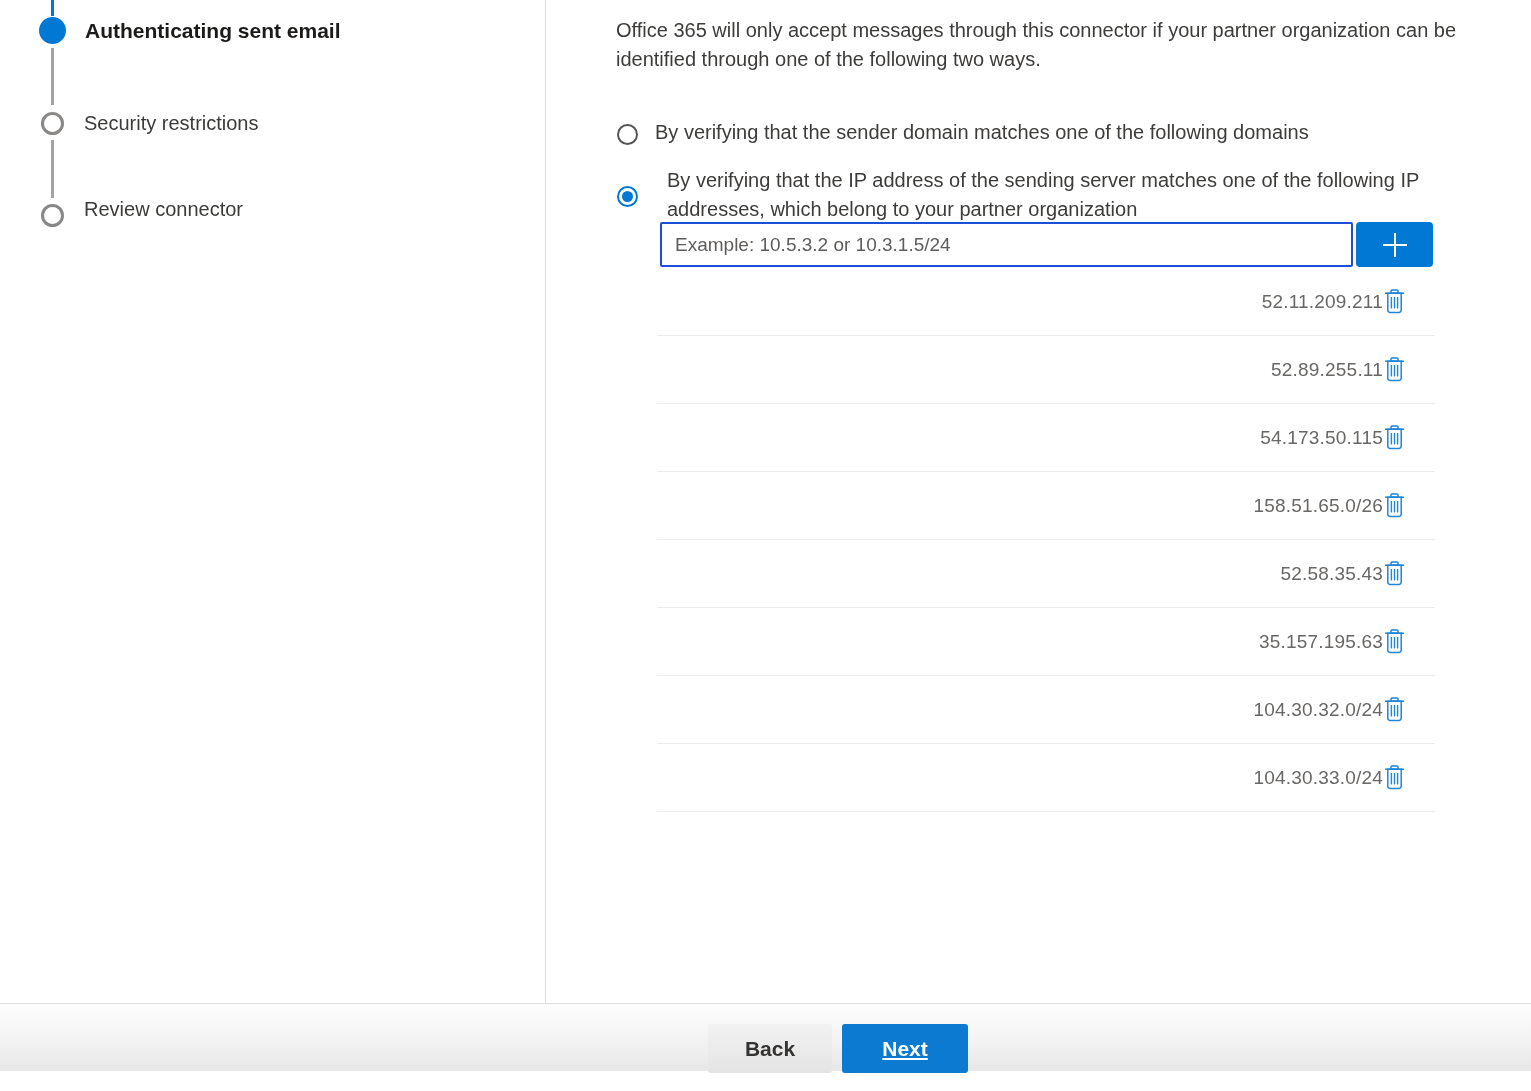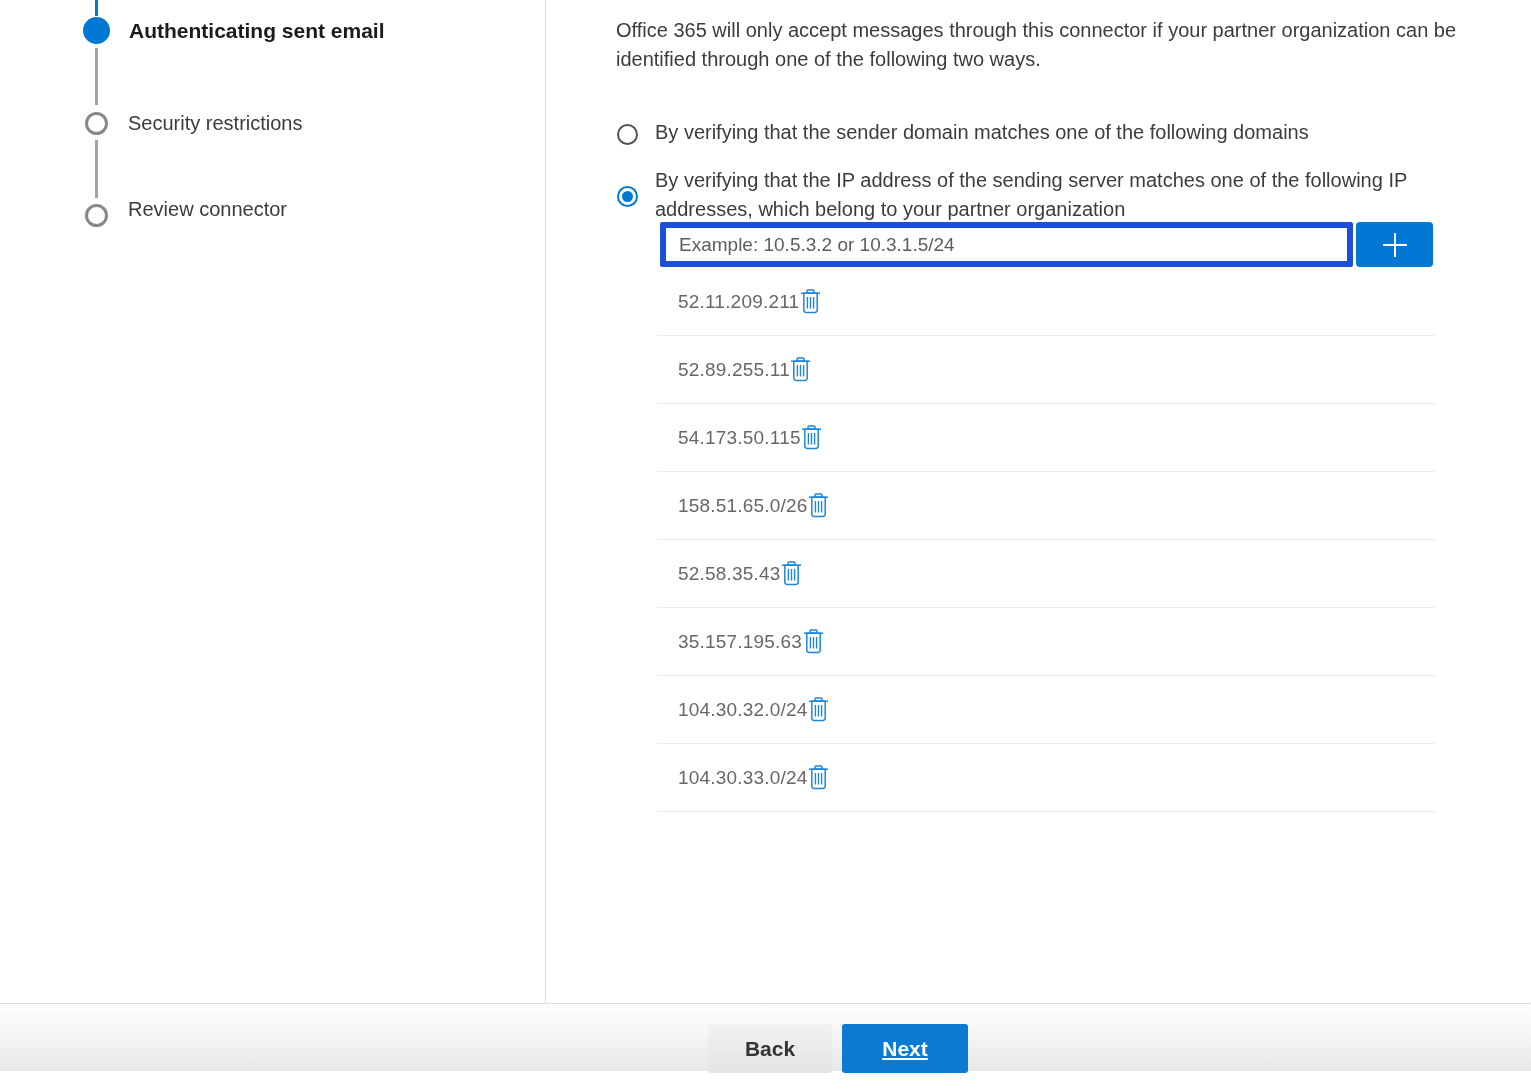--- a/index.html
+++ b/index.html
@@ -21,21 +21,21 @@
     background: #fff;
   }
   .v-divider {
     position: absolute;
     left: 545px; top: 0;
     width: 1px; height: 1003px;
     background: #dcdcdc;
   }
 
   
-  .sidebar { position: absolute; left: 0; top: 0; width: 545px; height: 1003px; margin-left: 44px; }
+  .sidebar { position: absolute; left: 0; top: 0; width: 545px; height: 1003px; }
   .seg { position: absolute; left: 51px; width: 3px; }
   .seg-top   { top: 0;   height: 16px; background: #0078d4; }
   .seg-mid1  { top: 48px;  height: 57px; background: #a5a3a1; }
   .seg-mid2  { top: 140px; height: 58px; background: #a5a3a1; }
   .dot-current {
     position: absolute; left: 39px; top: 17px;
     width: 27px; height: 27px; border-radius: 50%;
     background: #0078d4;
   }
   .dot-ring {
@@ -74,48 +74,48 @@
     width: 21px; height: 21px; border-radius: 50%;
     border: 2px solid #565452; background: #fff;
     margin-top: 3px; position: relative; cursor: pointer;
   }
   .radio.checked { border-color: #0078d4; }
   .radio.checked::after {
     content: ""; position: absolute; inset: 3px;
     border-radius: 50%; background: #0078d4;
   }
   .option-label { font-size: 20px; line-height: 29px; color: #3d3c3a; }
-  .option-2 .option-label { width: 832px; }
+  .option-2 .option-label { width: 832px; margin-left: 12px; }
 
   .ip-entry {
     position: absolute; left: 660px; top: 222px;
     display: flex; align-items: stretch;
   }
   .ip-input {
     width: 693px; height: 45px;
-    border: 6px solid #1d4ed8; border-radius: 2px;
+    border: 2px solid #1d4ed8; border-radius: 2px;
     font-family: "Liberation Sans", sans-serif;
     font-size: 19px; color: #3d3c3a;
     padding: 0 13px; outline: none;
   }
   .ip-input::placeholder { color: #5f5d5b; opacity: 1; }
   .add-btn {
     width: 77px; height: 45px; margin-left: 3px;
     background: #0078d4; border: none; border-radius: 4px;
     display: flex; align-items: center; justify-content: center;
     cursor: pointer;
   }
 
   .ip-list {
     position: absolute; left: 657px; top: 268px;
     width: 778px; list-style: none;
   }
   .ip-row {
     height: 68px;
-    display: flex; align-items: center; justify-content: flex-start;
+    display: flex; align-items: center; justify-content: flex-end;
     border-bottom: 1px solid #ececec;
     padding: 0 30px 0 21px;
   }
   .ip-text { font-size: 19px; color: #696765; letter-spacing: 0.2px; }
   .trash-btn {
     background: none; border: none; padding: 0;
     width: 22px; height: 26px; cursor: pointer;
     display: flex; align-items: center; justify-content: center;
   }
 

